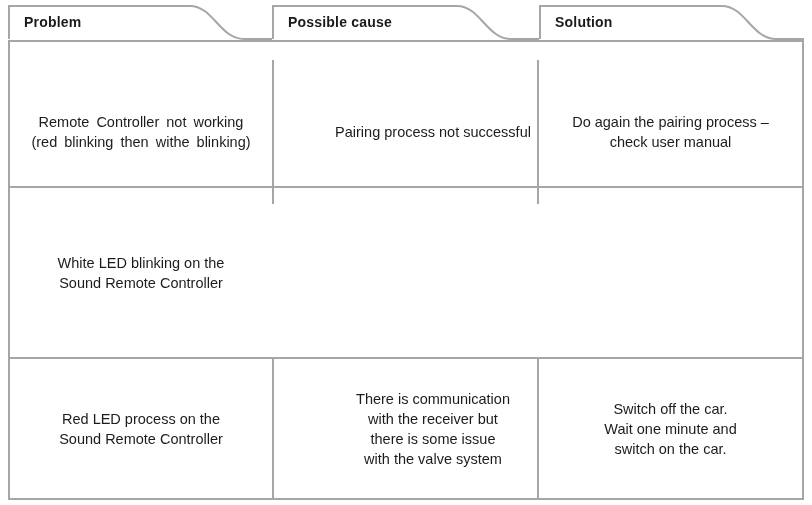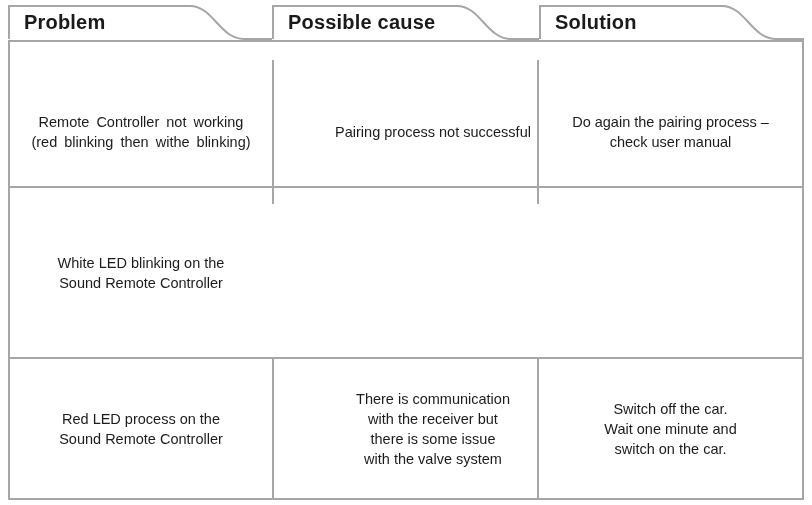--- a/index.html
+++ b/index.html
@@ -52,21 +52,21 @@
     width: 100%;
     height: 100%;
     display: block;
   }
   .hcell .htext {
     position: absolute;
     left: 16px;
     top: 0;
     height: 35px;
     line-height: 35px;
-    font-size: 20px;
+    font-size: 14px;
     font-weight: bold;
     letter-spacing: 0.2px;
     color: #1a1a1a;
     white-space: nowrap;
   }
 
   .hcell-1 { left: 0px;   width: 264px; }
   .hcell-2 { left: 264px; width: 267px; }
   .hcell-3 { left: 531px; width: 265px; }
 

